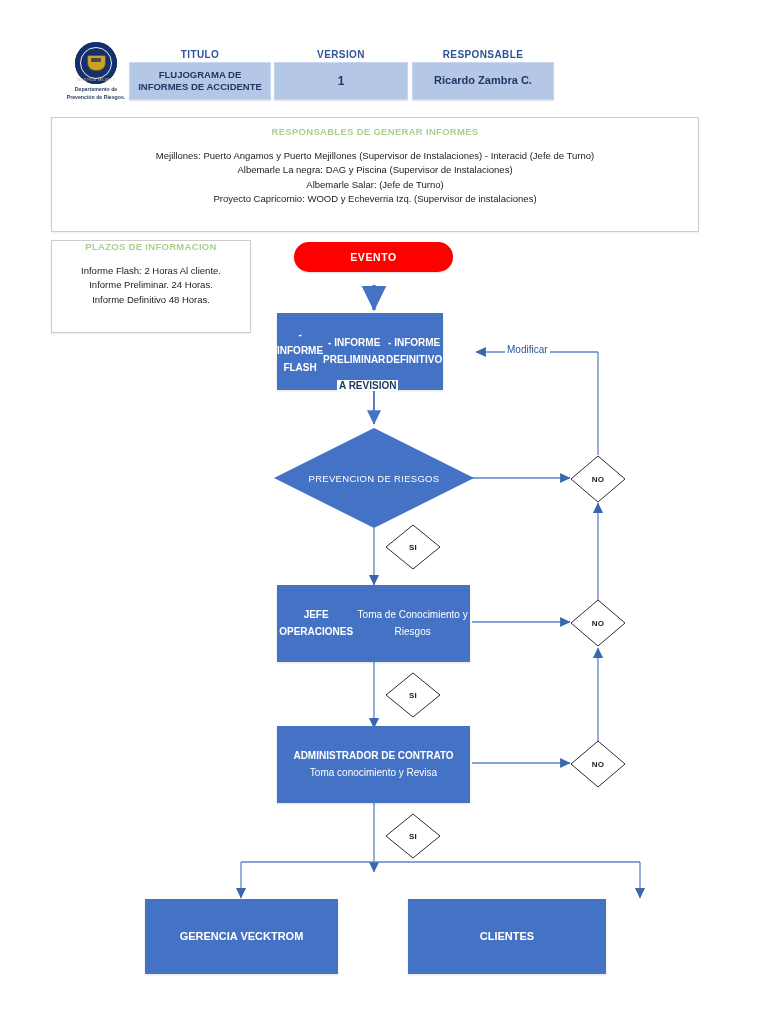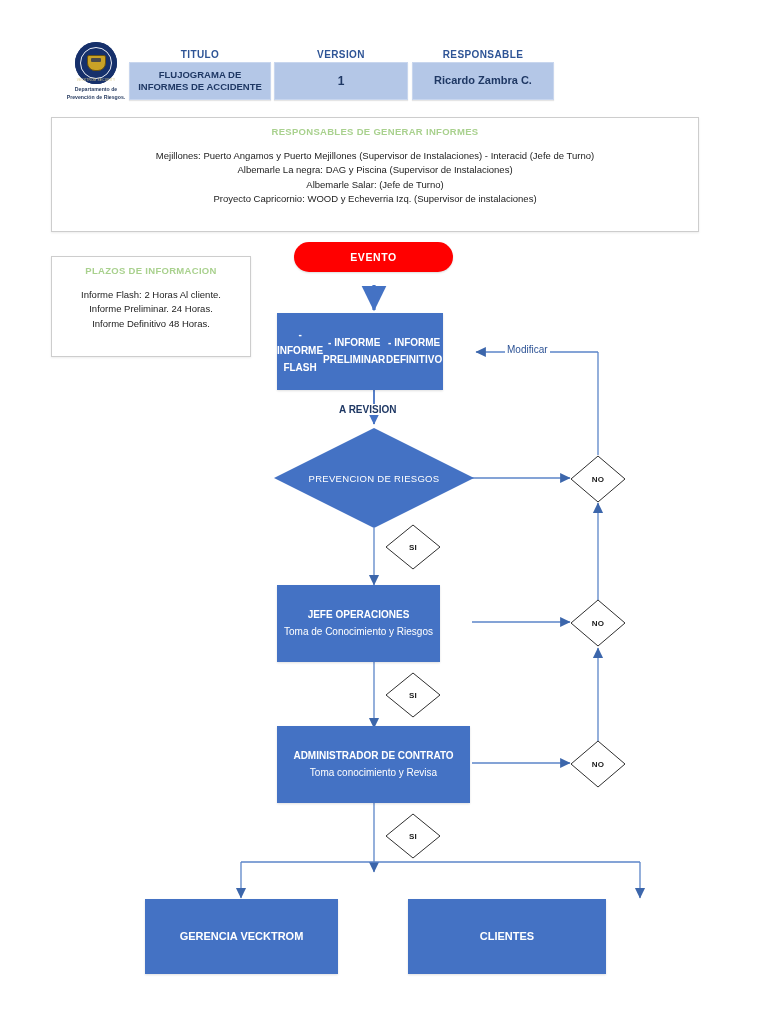--- a/index.html
+++ b/index.html
@@ -100,21 +100,21 @@
   <div class="infobox" style="left:51px;top:117px;width:646px;height:105px;padding-top:8px;">
     <div class="infobox-title">RESPONSABLES DE GENERAR INFORMES</div>
     <div class="infobox-body" style="margin-top:12px;">
       <div>Mejillones: Puerto Angamos y Puerto Mejillones (Supervisor de Instalaciones) - Interacid (Jefe de Turno)</div>
       <div>Albemarle La negra: DAG y Piscina (Supervisor de Instalaciones)</div>
       <div>Albemarle Salar: (Jefe de Turno)</div>
       <div>Proyecto Capricornio: WOOD y Echeverria Izq.  (Supervisor de instalaciones)</div>
     </div>
   </div>
 
-  <div class="infobox" style="left:51px;top:240px;width:198px;height:91px;padding-top:8px;margin-top:16px;">
+  <div class="infobox" style="left:51px;top:240px;width:198px;height:91px;padding-top:0;">
     <div class="infobox-title">PLAZOS DE INFORMACION</div>
     <div class="infobox-body" style="margin-top:12px;">
       <div>Informe Flash: 2 Horas Al cliente.</div>
       <div>Informe Preliminar. 24 Horas.</div>
       <div>Informe Definitivo 48 Horas.</div>
     </div>
   </div>
 
   <svg class="flow" viewBox="0 0 768 1024" xmlns="http://www.w3.org/2000/svg">
     <defs>
@@ -156,40 +156,40 @@
   </svg>
 
   <div class="shape pill-red" style="left:294px;top:242px;width:159px;height:30px;">EVENTO</div>
 
   <div class="shape rect-blue" style="left:277px;top:313px;width:166px;height:77px;flex-direction:row;">
     <span>- INFORME FLASH</span>
     <span>- INFORME PRELIMINAR</span>
     <span>- INFORME DEFINITIVO</span>
   </div>
 
-  <div class="edge-label dark" style="left:337px;top:380px;margin-top:24px;">A REVISION</div>
+  <div class="edge-label dark" style="left:337px;top:380px;">A REVISION</div>
 
   <div class="edge-label" style="left:505px;top:344px;">Modificar</div>
 
   <svg class="dia-white" style="left:273px;top:427px;width:202px;height:102px;" viewBox="0 0 202 102">
     <polygon points="101,1 201,51 101,101 1,51" fill="#4472c4"></polygon>
   </svg>
   <div class="dia-blue-txt" style="left:273px;top:427px;width:202px;height:102px;">PREVENCION DE RIESGOS</div>
 
   <svg class="dia-white" style="left:385px;top:524px;width:56px;height:46px;" viewBox="0 0 56 46">
     <polygon points="28,1 55,23 28,45 1,23" fill="#ffffff" stroke="#2f2f2f" stroke-width="1"></polygon>
   </svg>
   <div class="dia-white-txt" style="left:385px;top:524px;width:56px;height:46px;">SI</div>
 
   <svg class="dia-white" style="left:570px;top:455px;width:56px;height:48px;" viewBox="0 0 56 48">
     <polygon points="28,1 55,24 28,47 1,24" fill="#ffffff" stroke="#2f2f2f" stroke-width="1"></polygon>
   </svg>
   <div class="dia-white-txt" style="left:570px;top:455px;width:56px;height:48px;">NO</div>
 
-  <div class="shape rect-blue" style="left:277px;top:585px;width:163px;height:77px;flex-direction:column;">
+  <div class="shape rect-blue" style="left:277px;top:585px;width:193px;height:77px;flex-direction:row;">
     <span>JEFE OPERACIONES</span>
     <span class="sub">Toma de Conocimiento y Riesgos</span>
   </div>
 
   <svg class="dia-white" style="left:385px;top:672px;width:56px;height:46px;" viewBox="0 0 56 46">
     <polygon points="28,1 55,23 28,45 1,23" fill="#ffffff" stroke="#2f2f2f" stroke-width="1"></polygon>
   </svg>
   <div class="dia-white-txt" style="left:385px;top:672px;width:56px;height:46px;">SI</div>
 
   <svg class="dia-white" style="left:570px;top:599px;width:56px;height:48px;" viewBox="0 0 56 48">

